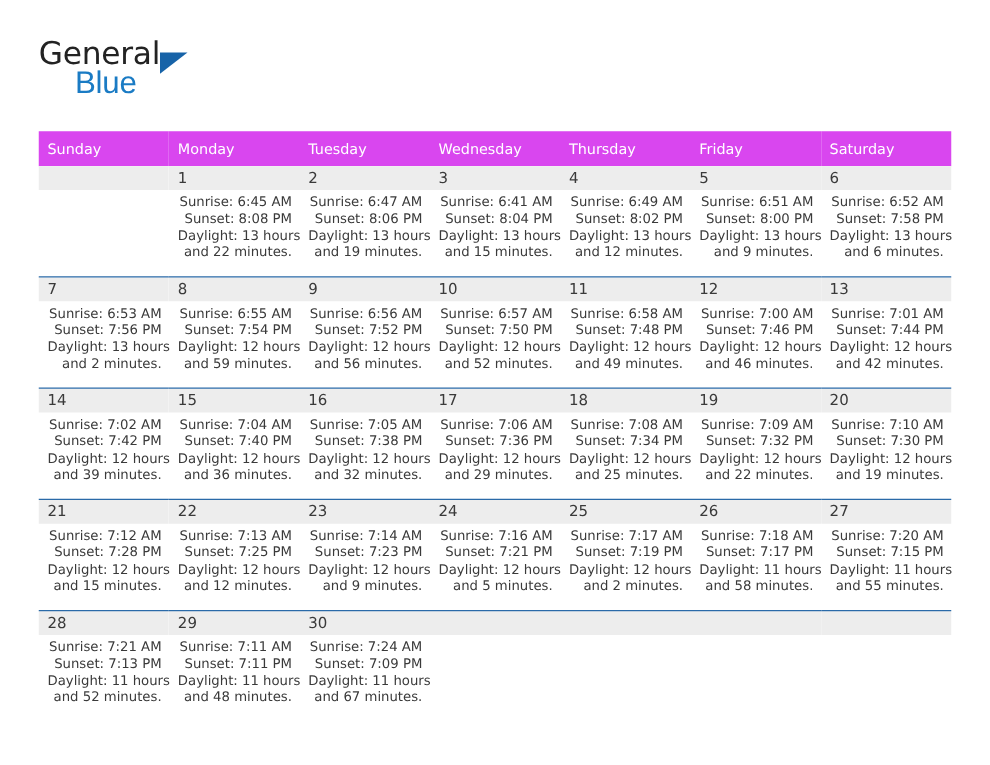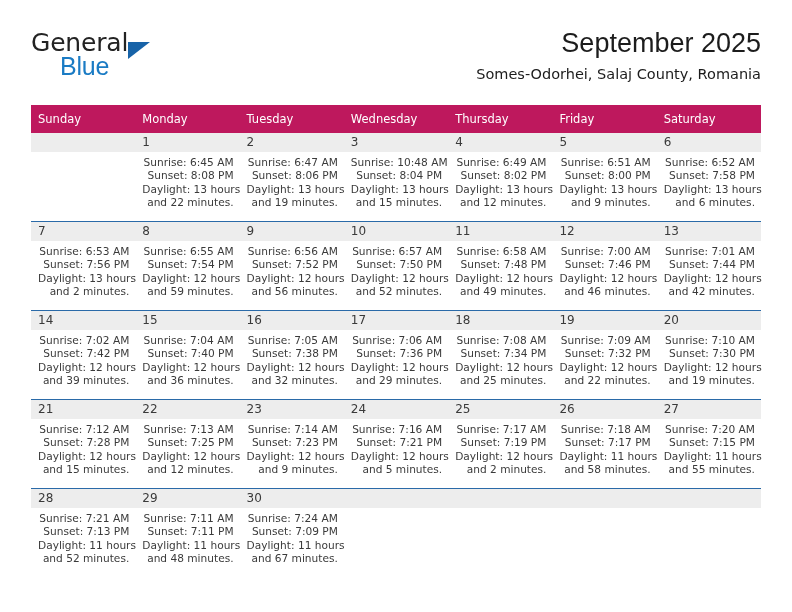--- a/index.html
+++ b/index.html
@@ -93,21 +93,21 @@
   
   .calendar {
     position: absolute;
     left: 31px;
     top: 105px;
     width: 730px;
     border-collapse: collapse;
     table-layout: fixed;
   }
   .calendar th {
-    background: #be185d;
+    background: #d946ef;
     color: #ffffff;
     font-size: 11.5px;
     font-weight: normal;
     text-align: left;
     padding: 5px 0 5px 7px;
     height: 18px;
     font-family: "DejaVu Sans", sans-serif;
   }
   .calendar td {
     vertical-align: top;
@@ -150,24 +150,20 @@
 <div class="page">
 
   <div class="header">
 
     <div class="logo">
       <span class="logo-general">General</span>
       <span class="logo-triangle"></span>
       <span class="logo-blue">Blue</span>
     </div>
 
-    <div class="title-block">
-      <div class="month-title">September 2025</div>
-      <div class="location-sub">Somes-Odorhei, Salaj County, Romania</div>
-    </div>
 
   </div>
 
   <table class="calendar">
     <thead>
       <tr>
         <th>Sunday</th>
         <th>Monday</th>
         <th>Tuesday</th>
         <th>Wednesday</th>
@@ -201,21 +197,21 @@
             <div class="daybody">
               <div>Sunrise: 6:47 AM</div>
               <div>Sunset: 8:06 PM</div>
               <div>Daylight: 13 hours</div>
               <div>and 19 minutes.</div>
             </div>
           </td>
           <td>
             <div class="daynum">3</div>
             <div class="daybody">
-              <div>Sunrise: 10:48 AM</div>
+              <div>Sunrise: 6:41 AM</div>
               <div>Sunset: 8:04 PM</div>
               <div>Daylight: 13 hours</div>
               <div>and 15 minutes.</div>
             </div>
           </td>
           <td>
             <div class="daynum">4</div>
             <div class="daybody">
               <div>Sunrise: 6:49 AM</div>
               <div>Sunset: 8:02 PM</div>

